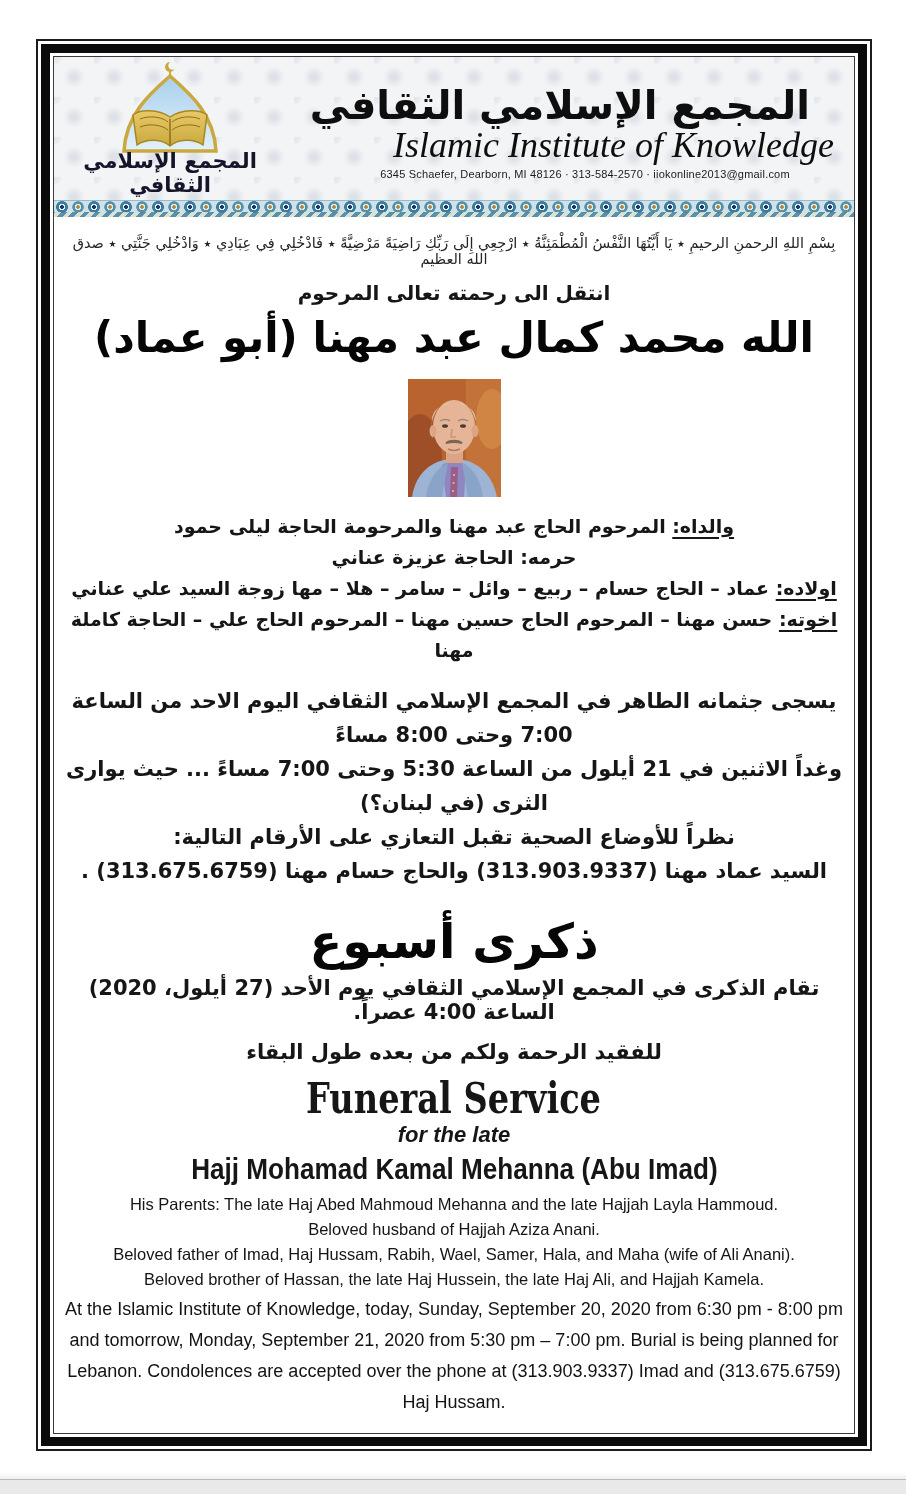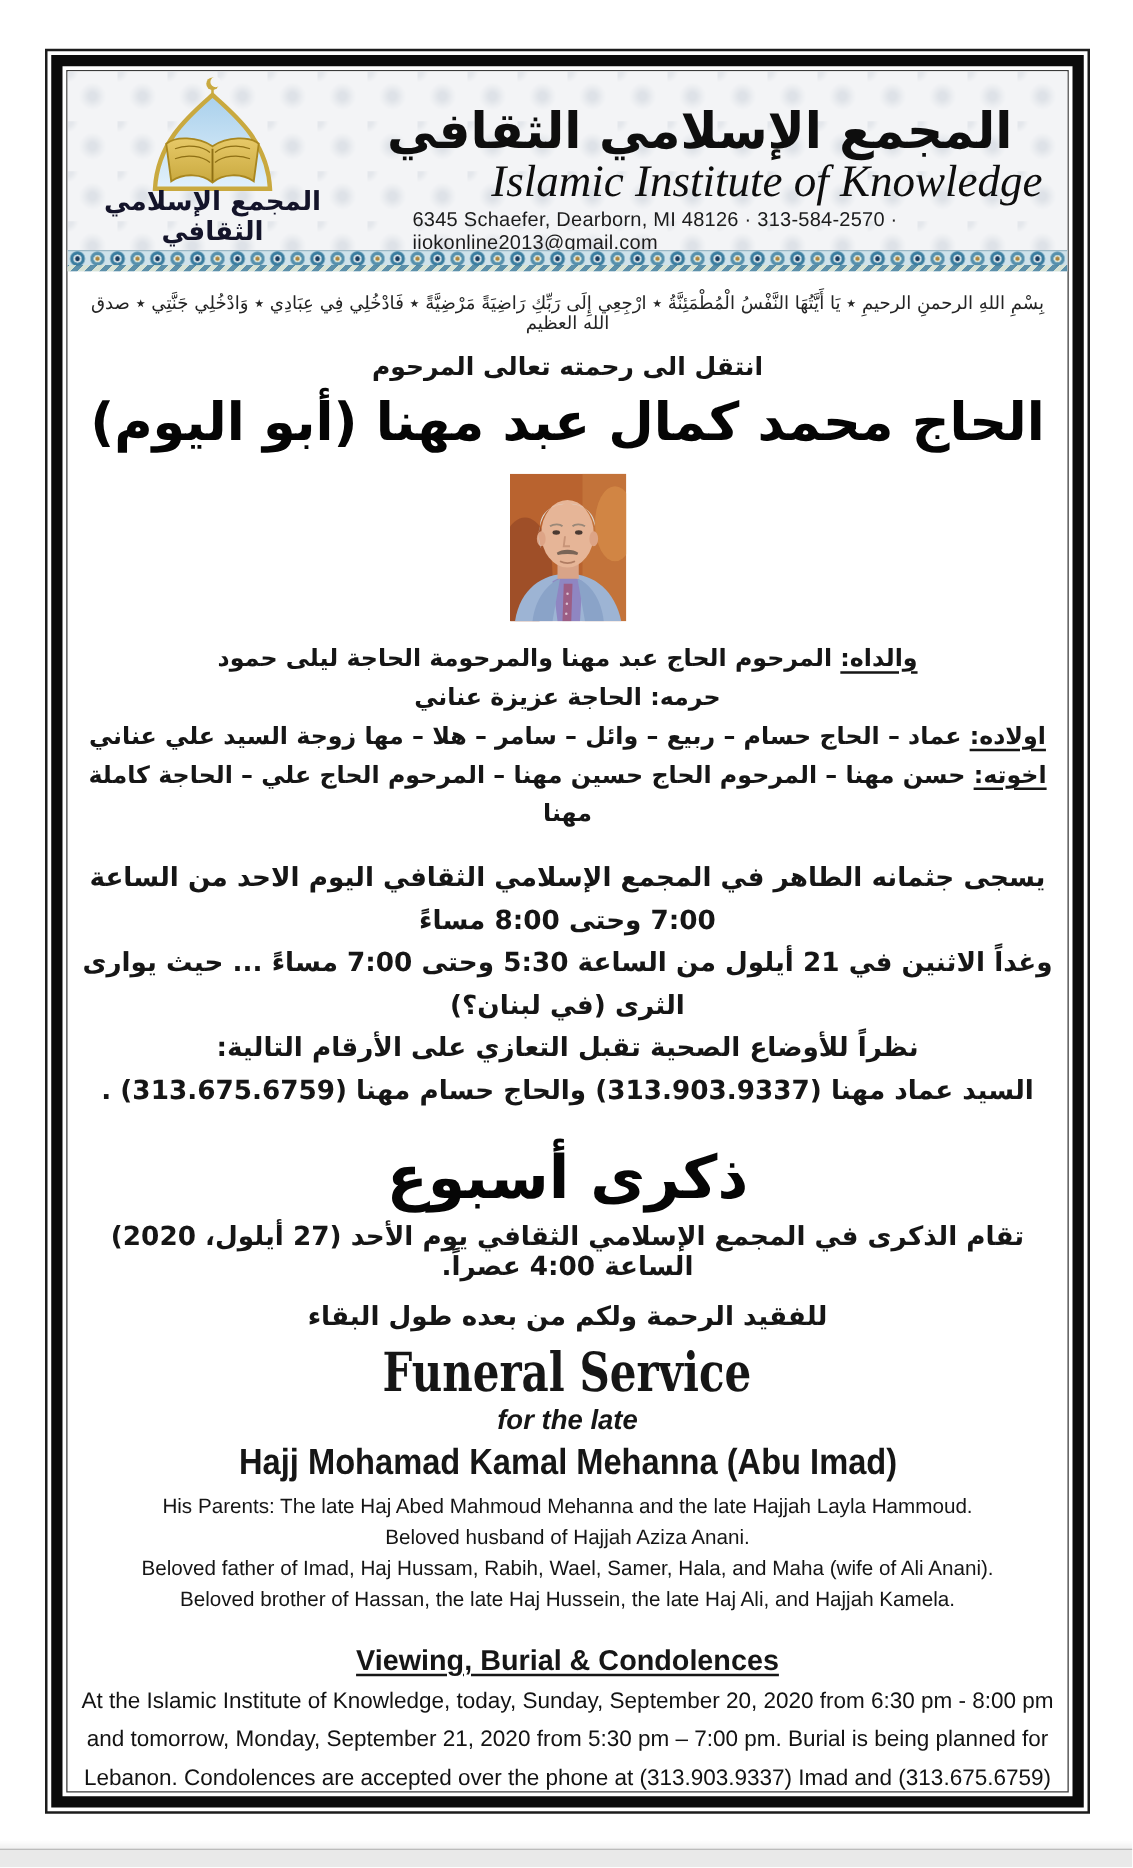--- a/index.html
+++ b/index.html
@@ -26,21 +26,21 @@
       radial-gradient(circle at 0px 0px, rgba(168,180,194,.20) 4px, transparent 9px);
     background-size: 40px 40px;
   }
   .logo-block { position: absolute; left: 16px; top: 2px; width: 200px; text-align: center; }
   .logo-svg { display: block; margin: 0 auto; }
   .logo-ar { font-family: "DejaVu Sans", sans-serif; font-weight: bold; font-size: 21px; color: #14142a; line-height: 24px; margin-top: -6px; }
   .logo-en { font-family: "Liberation Serif", serif; font-style: italic; font-weight: bold; font-size: 13.5px; color: #101020; margin-top: 1px; }
   .head-right { position: absolute; left: 216px; right: 14px; top: 0; height: 143px; }
   .callig { font-family: "DejaVu Sans", sans-serif; direction: rtl; font-weight: bold; font-size: 40px; color: #0e0e0e; text-align: right; padding: 26px 30px 0 0; line-height: 44px; }
   .inst-en { font-family: "Liberation Serif", serif; font-style: italic; font-size: 36px; color: #0e0e0e; text-align: right; padding-right: 6px; line-height: 40px; margin-top: -2px; }
-  .addr { font-size: 16px; color: #1b1b1b; text-align: left; padding-left: 60px; margin-top: 3px; letter-spacing: 0.2px; }
+  .addr { font-size: 11px; color: #1b1b1b; text-align: center; padding-left: 60px; margin-top: 3px; letter-spacing: 0.2px; }
   .ornament {
     position: absolute; left: 0; right: 0; bottom: 0; height: 17px;
     background-color: #cfe2ea;
     background-image:
       radial-gradient(circle at 8px 6px, #17395c 1.8px, #eef3f4 2.2px, #eef3f4 3.1px, #3a7da0 3.4px, #3a7da0 5.6px, transparent 6.2px),
       radial-gradient(circle at 24px 6px, #a8823c 1.5px, #e2ebe2 1.9px, #e2ebe2 2.9px, #5590ad 3.2px, #5590ad 5.4px, transparent 6px);
     background-size: 32px 12px; background-repeat: repeat-x;
     border-top: 1px solid #9db9c6;
   }
   .ornament::after {
@@ -126,21 +126,21 @@
           <div class="head-right">
             <div class="callig" lang="ar">المجمع الإسلامي الثقافي</div>
             <div class="inst-en">Islamic Institute of Knowledge</div>
             <div class="addr">6345 Schaefer, Dearborn, MI 48126  ·  313-584-2570  ·  iiokonline2013@gmail.com</div>
           </div>
           <div class="ornament"></div>
         </div>
 
         <div class="ar verse" lang="ar">بِسْمِ اللهِ الرحمنِ الرحيمِ ٭ يَا أَيَّتُهَا النَّفْسُ الْمُطْمَئِنَّةُ ٭ ارْجِعِي إِلَى رَبِّكِ رَاضِيَةً مَرْضِيَّةً ٭ فَادْخُلِي فِي عِبَادِي ٭ وَادْخُلِي جَنَّتِي ٭ صدق الله العظيم</div>
         <div class="ar intro" lang="ar">انتقل الى رحمته تعالى المرحوم</div>
-        <div class="ar big-name-ar" lang="ar">الحاج محمد كمال عبد مهنا (أبو اليوم)</div>
+        <div class="ar big-name-ar" lang="ar">الله محمد كمال عبد مهنا (أبو عماد)</div>
 
         <div class="photo-wrap">
           <svg width="93" height="118" viewBox="0 0 93 118">
             <rect width="93" height="118" fill="#b9632f"></rect>
             <rect x="58" width="35" height="118" fill="#c87a3e" opacity="0.7"></rect>
             <ellipse cx="12" cy="80" rx="22" ry="45" fill="#8a3f22" opacity="0.55"></ellipse>
             <ellipse cx="84" cy="40" rx="16" ry="30" fill="#e0974e" opacity="0.5"></ellipse>
             <path d="M4,118 C8,92 26,80 46,80 C68,80 84,94 89,118 Z" fill="#9db4d4"></path>
             <path d="M34,86 L46,80 L58,86 L56,118 L38,118 Z" fill="#8f86c2"></path>
             <path d="M43,88 L50,88 L49,118 L42,118 Z" fill="#9c5e85"></path>
@@ -187,21 +187,20 @@
         <div class="ftl">for the late</div>
         <div class="en-name"><span>Hajj Mohamad Kamal Mehanna (Abu Imad)</span></div>
 
         <div class="en-fam">
           <div>His Parents: The late Haj Abed Mahmoud Mehanna and the late Hajjah Layla Hammoud.</div>
           <div>Beloved husband of Hajjah Aziza Anani.</div>
           <div>Beloved father of Imad, Haj Hussam, Rabih, Wael, Samer, Hala, and Maha (wife of Ali Anani).</div>
           <div>Beloved brother of Hassan, the late Haj Hussein, the late Haj Ali, and Hajjah Kamela.</div>
         </div>
 
-        <div class="sec-head">Viewing, Burial &amp; Condolences</div>
         <p class="v-para">At the Islamic Institute of Knowledge, today, Sunday, September 20, 2020 from 6:30 pm - 8:00 pm and tomorrow, Monday, September 21, 2020 from 5:30 pm – 7:00 pm. Burial is being planned for Lebanon. Condolences are accepted over the phone at (313.903.9337) Imad and (313.675.6759) Haj Hussam.</p>
 
       </div>
     </div>
   </div>
 
   <div class="bottom-bar"></div>
 </div>
 
 </body></html>

